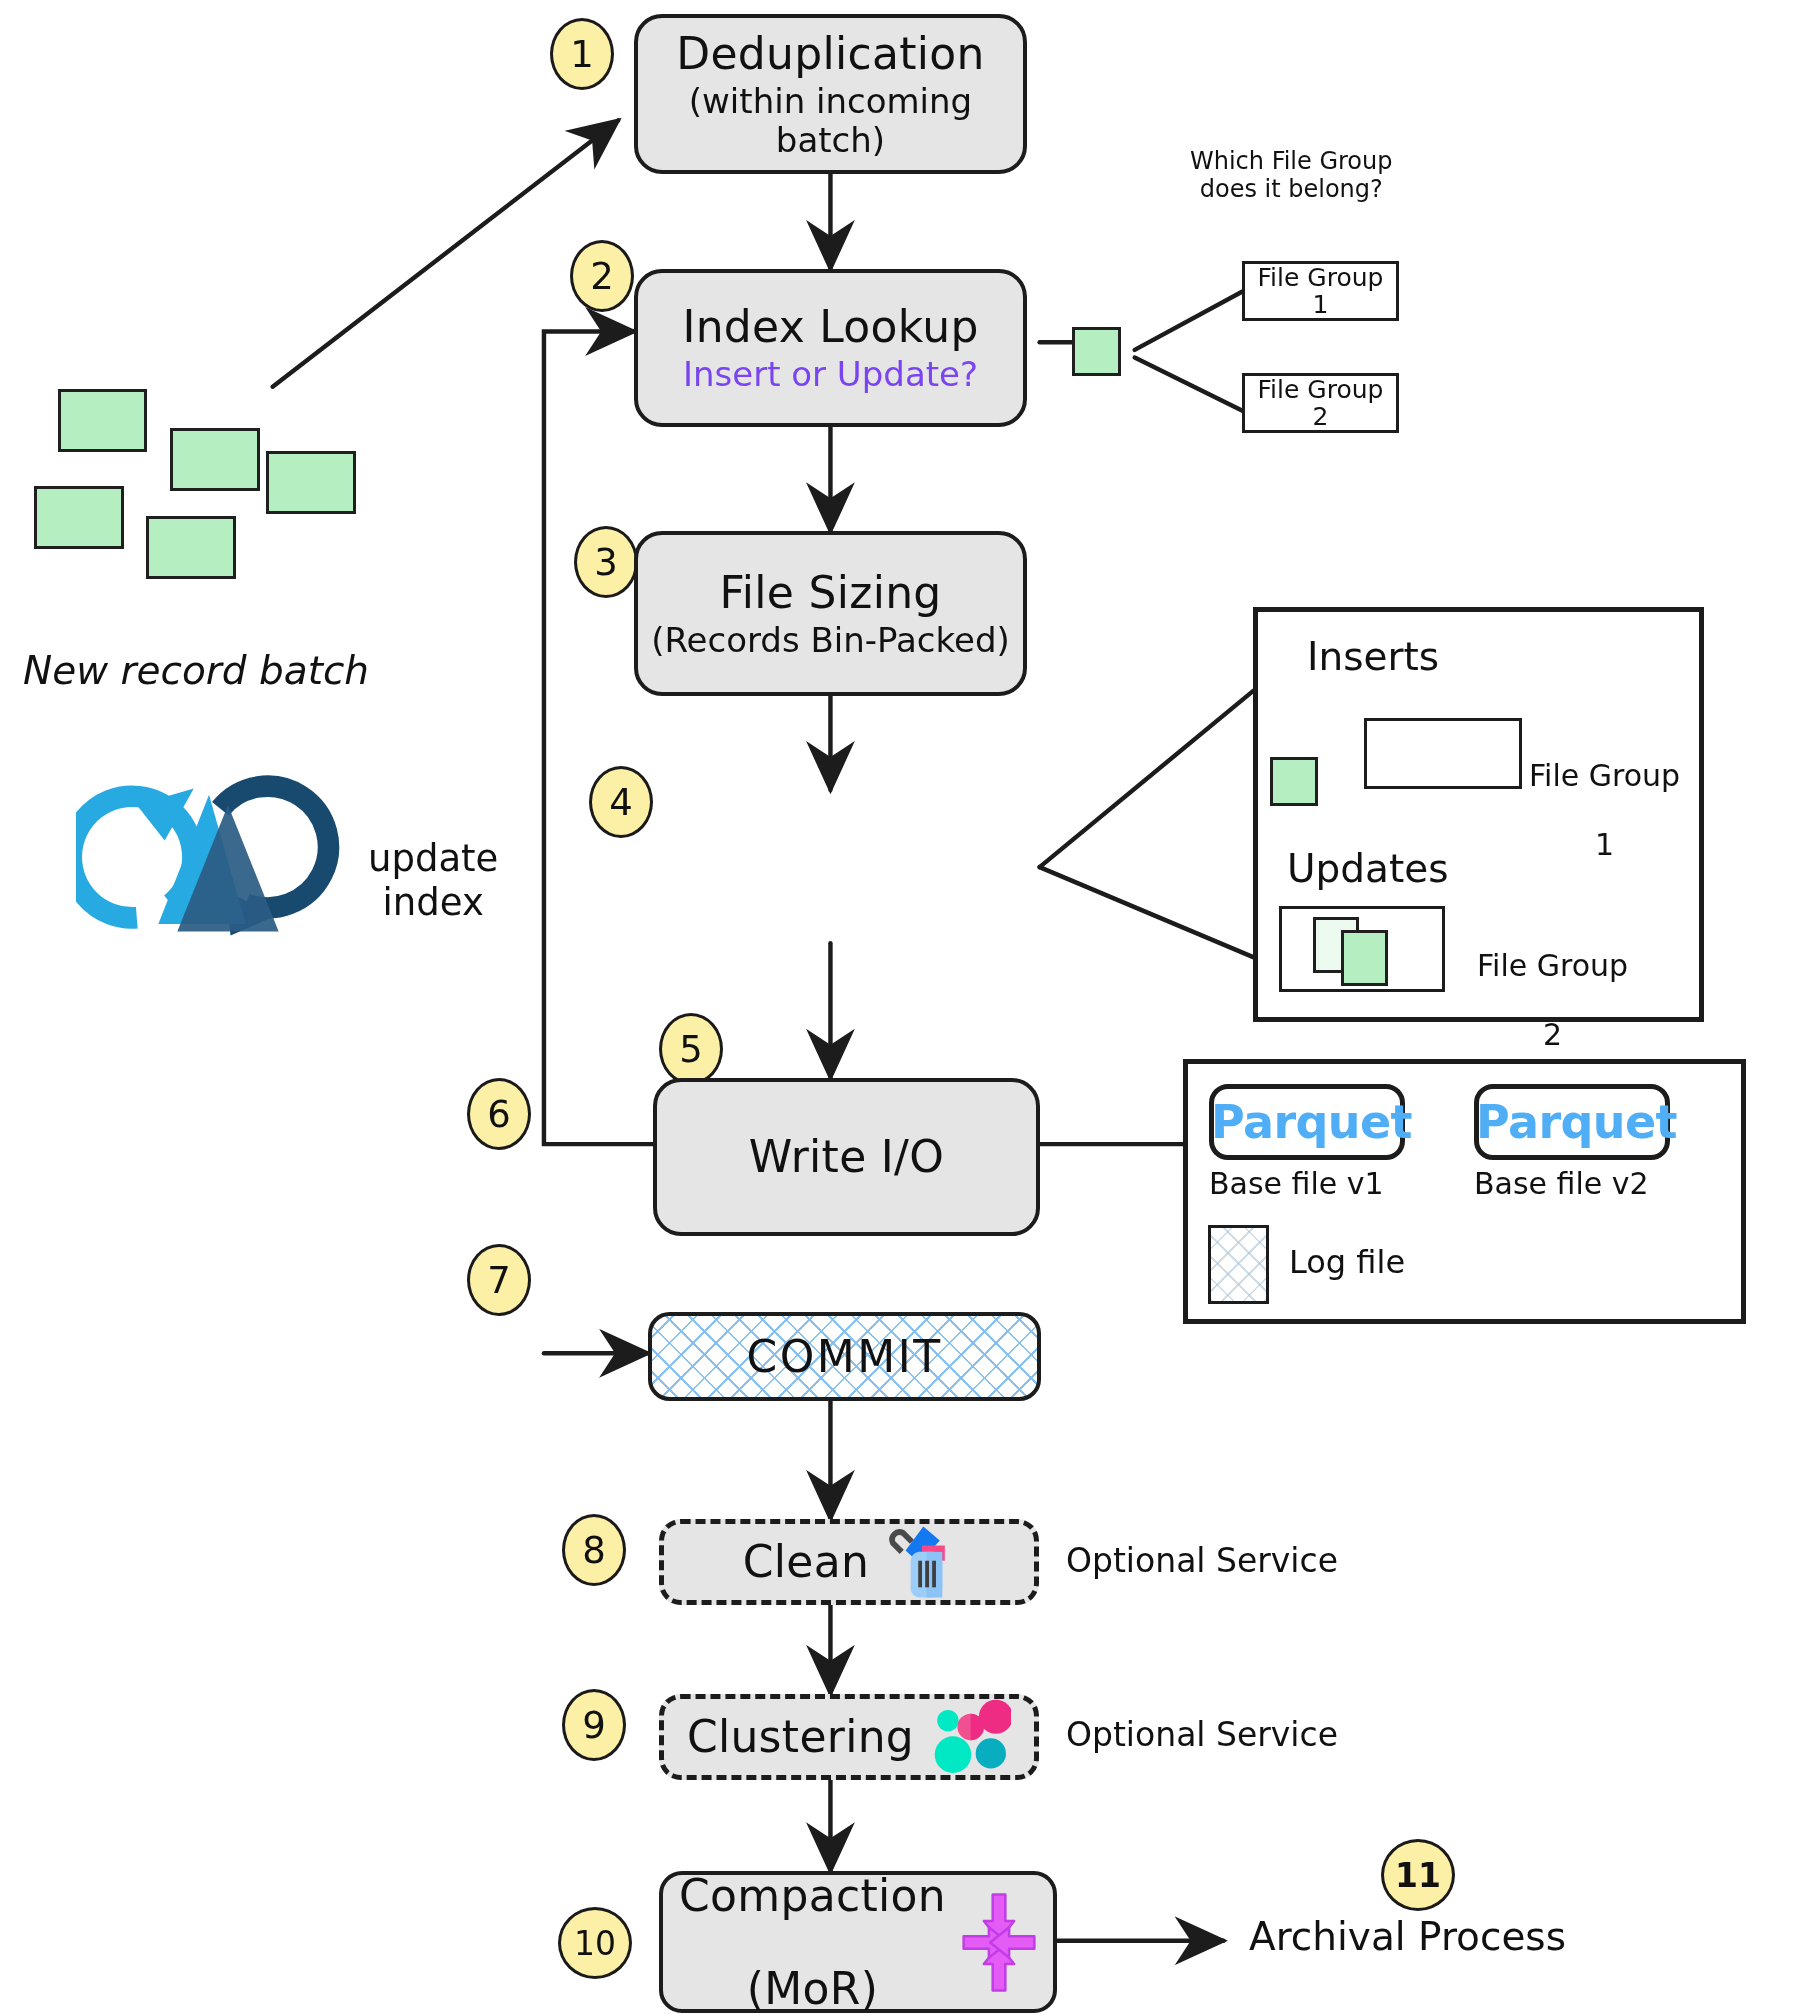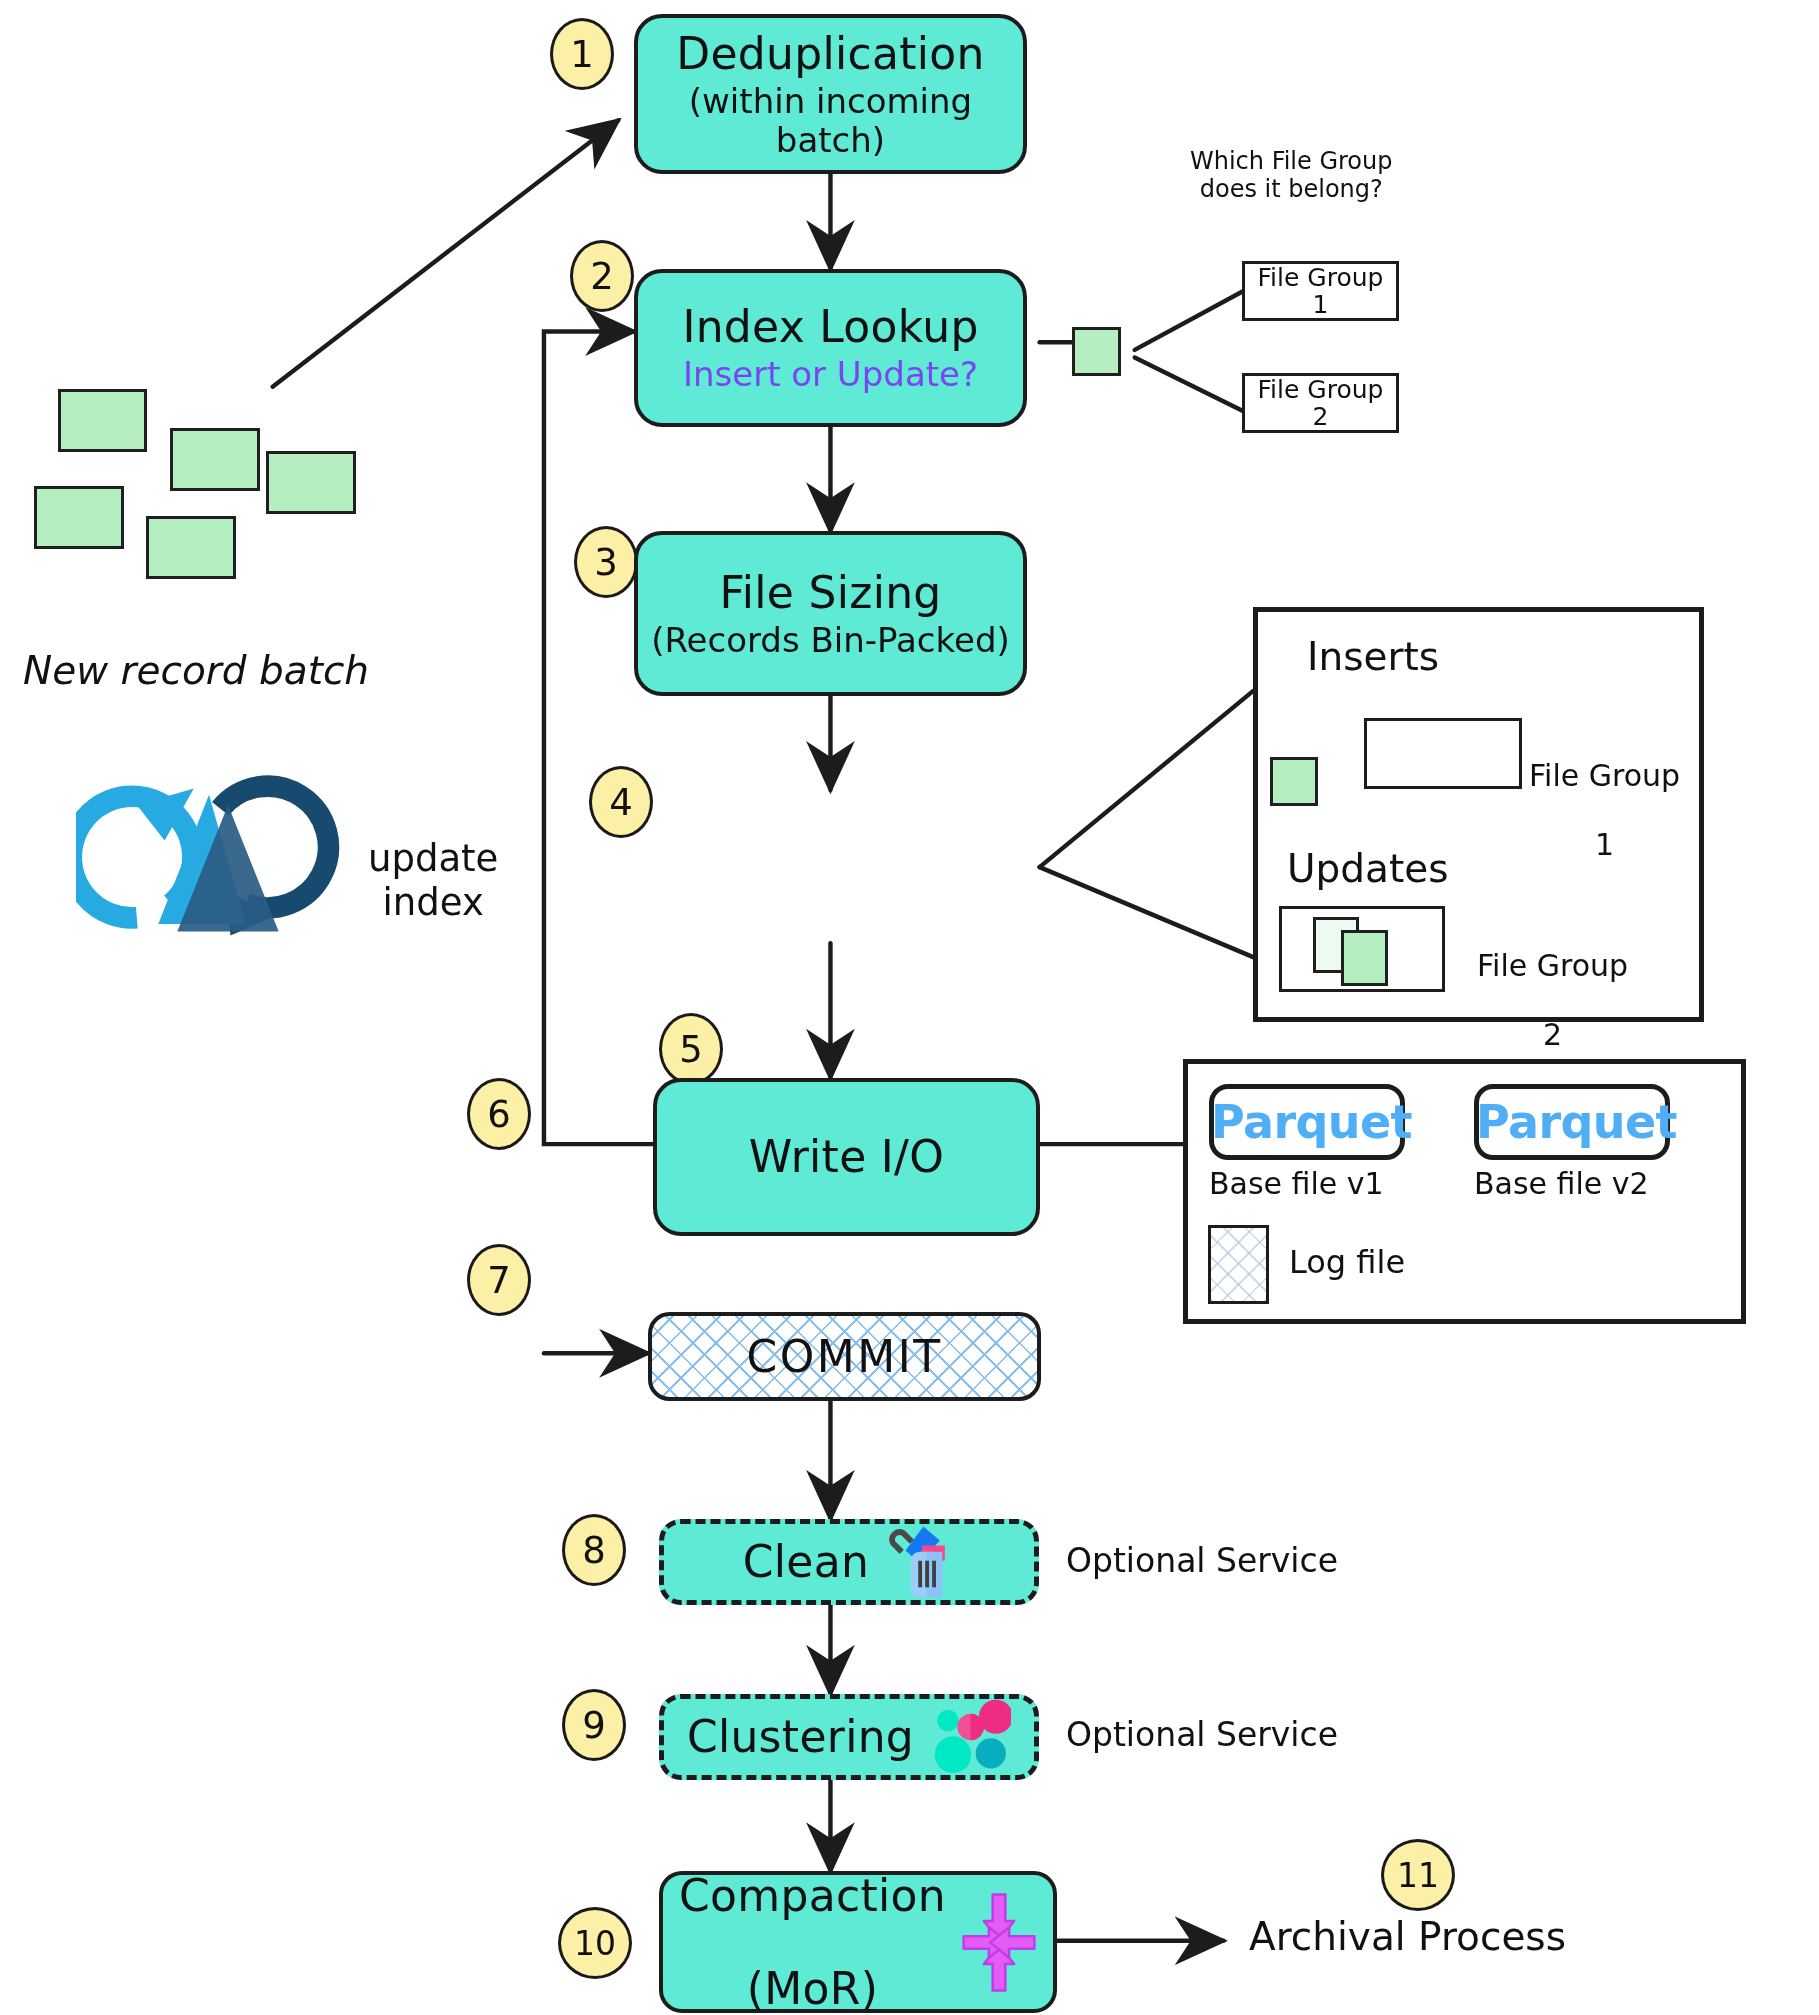--- a/index.html
+++ b/index.html
@@ -23,21 +23,21 @@
     left: 0; top: 0;
     width: 1820px;
     height: 2015px;
     pointer-events: none;
   }
 
   
   .node {
     position: absolute;
     box-sizing: border-box;
-    background: #5eead4;
+    background: #e5e5e5;
     border: 4.4px solid #1c1c1c;
     border-radius: 28px;
     display: flex;
     flex-direction: column;
     align-items: center;
     justify-content: center;
     text-align: center;
     color: #111111;
     font-family: "DejaVu Sans", sans-serif;
     line-height: 1.12;
@@ -294,21 +294,21 @@
     <svg width="76" height="101" viewBox="0 0 120 160">
       <g fill="#E45BF5" stroke="#C13DE8" stroke-width="4" stroke-linejoin="round">
         <path d="M50 4 h20 v42 h14 L60 76 36 46 h14 Z"></path>
         <path d="M50 156 h20 v-42 h14 L60 84 36 114 h14 Z"></path>
         <path d="M4 70 v20 h40 v14 L74 80 44 56 v14 Z"></path>
         <path d="M116 70 v20 h-40 v14 L46 80 76 56 v14 Z"></path>
       </g>
     </svg>
   </div>
 
-  <div class="badge wide" style="left:1381px; top:1839px;">11</div>
+  <div class="badge wide" style="left:1381px; top:1839px;font-weight:bold;">11</div>
   <div class="label" style="left:1249px; top:1914px; font-size:39px;">Archival Process</div>
 
   <div class="label" style="left:1190px; top:147px; font-size:24px; text-align:center;">Which File Group
 does it belong?</div>
   <div class="chip" style="left:1072px; top:327px; width:49px; height:49px;"></div>
 
   <div class="rect label-in" style="left:1242px; top:261px; width:157px; height:60px;">
     <span>File Group</span>
     <span>1</span>
   </div>

